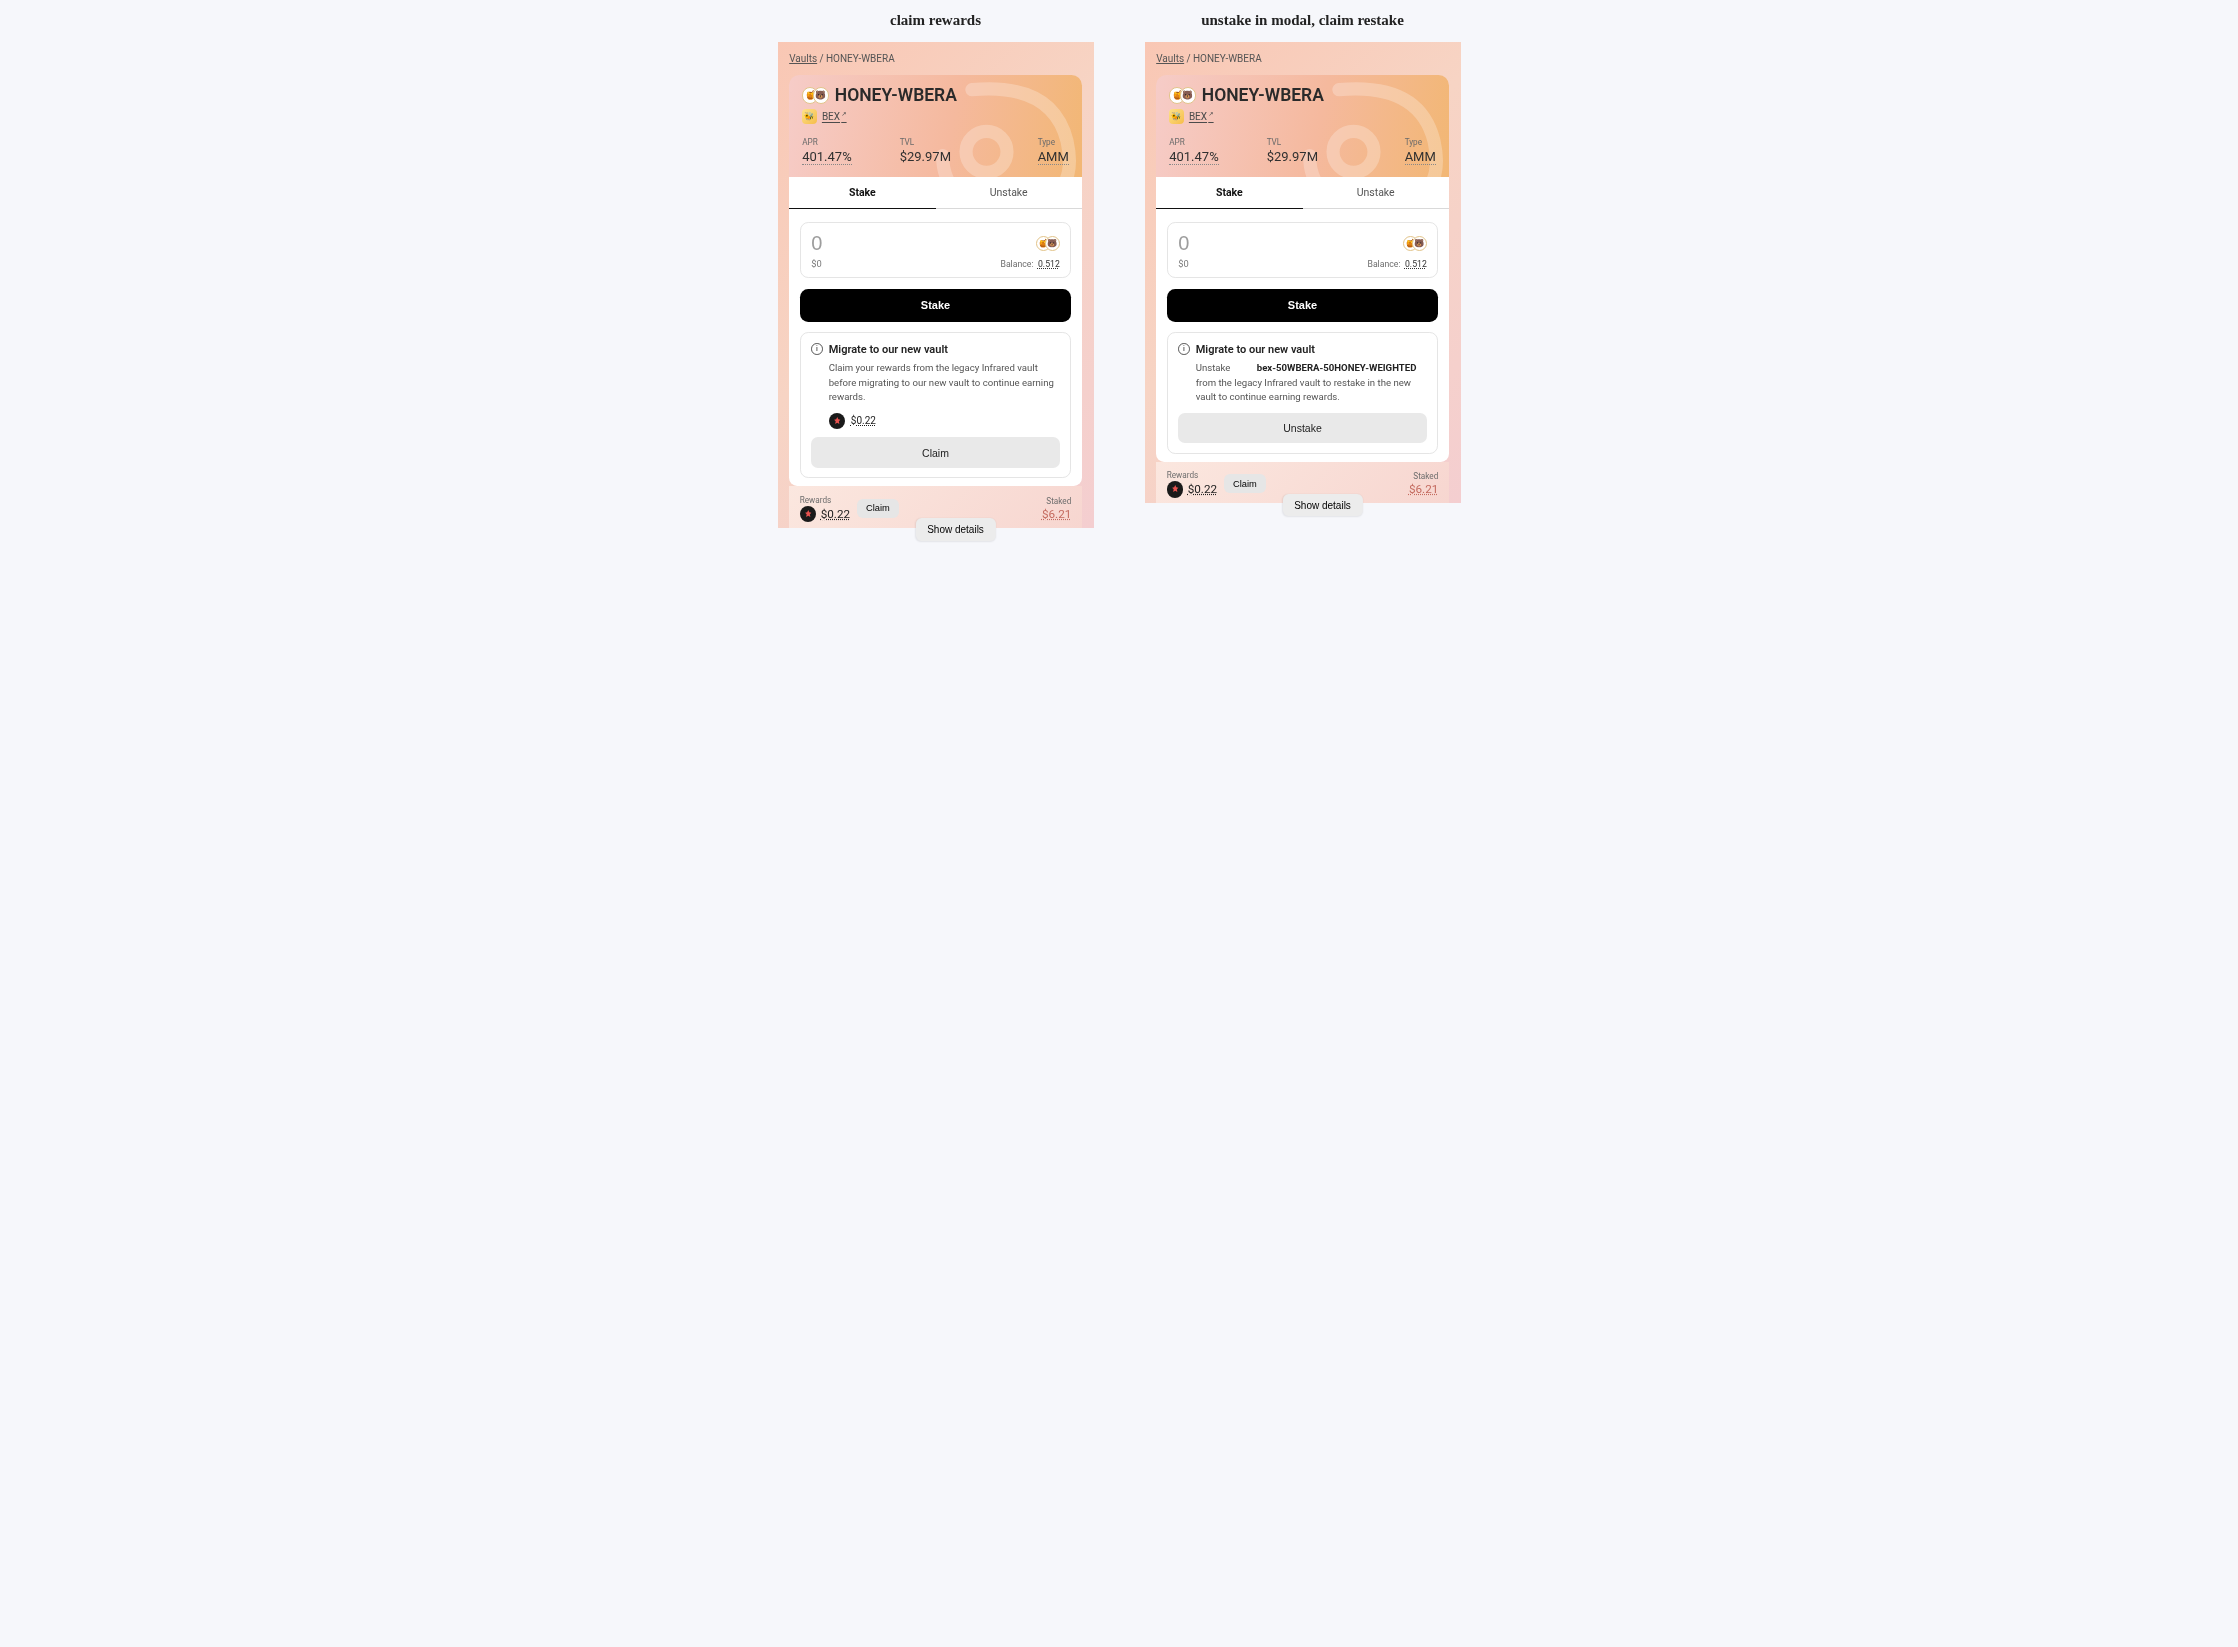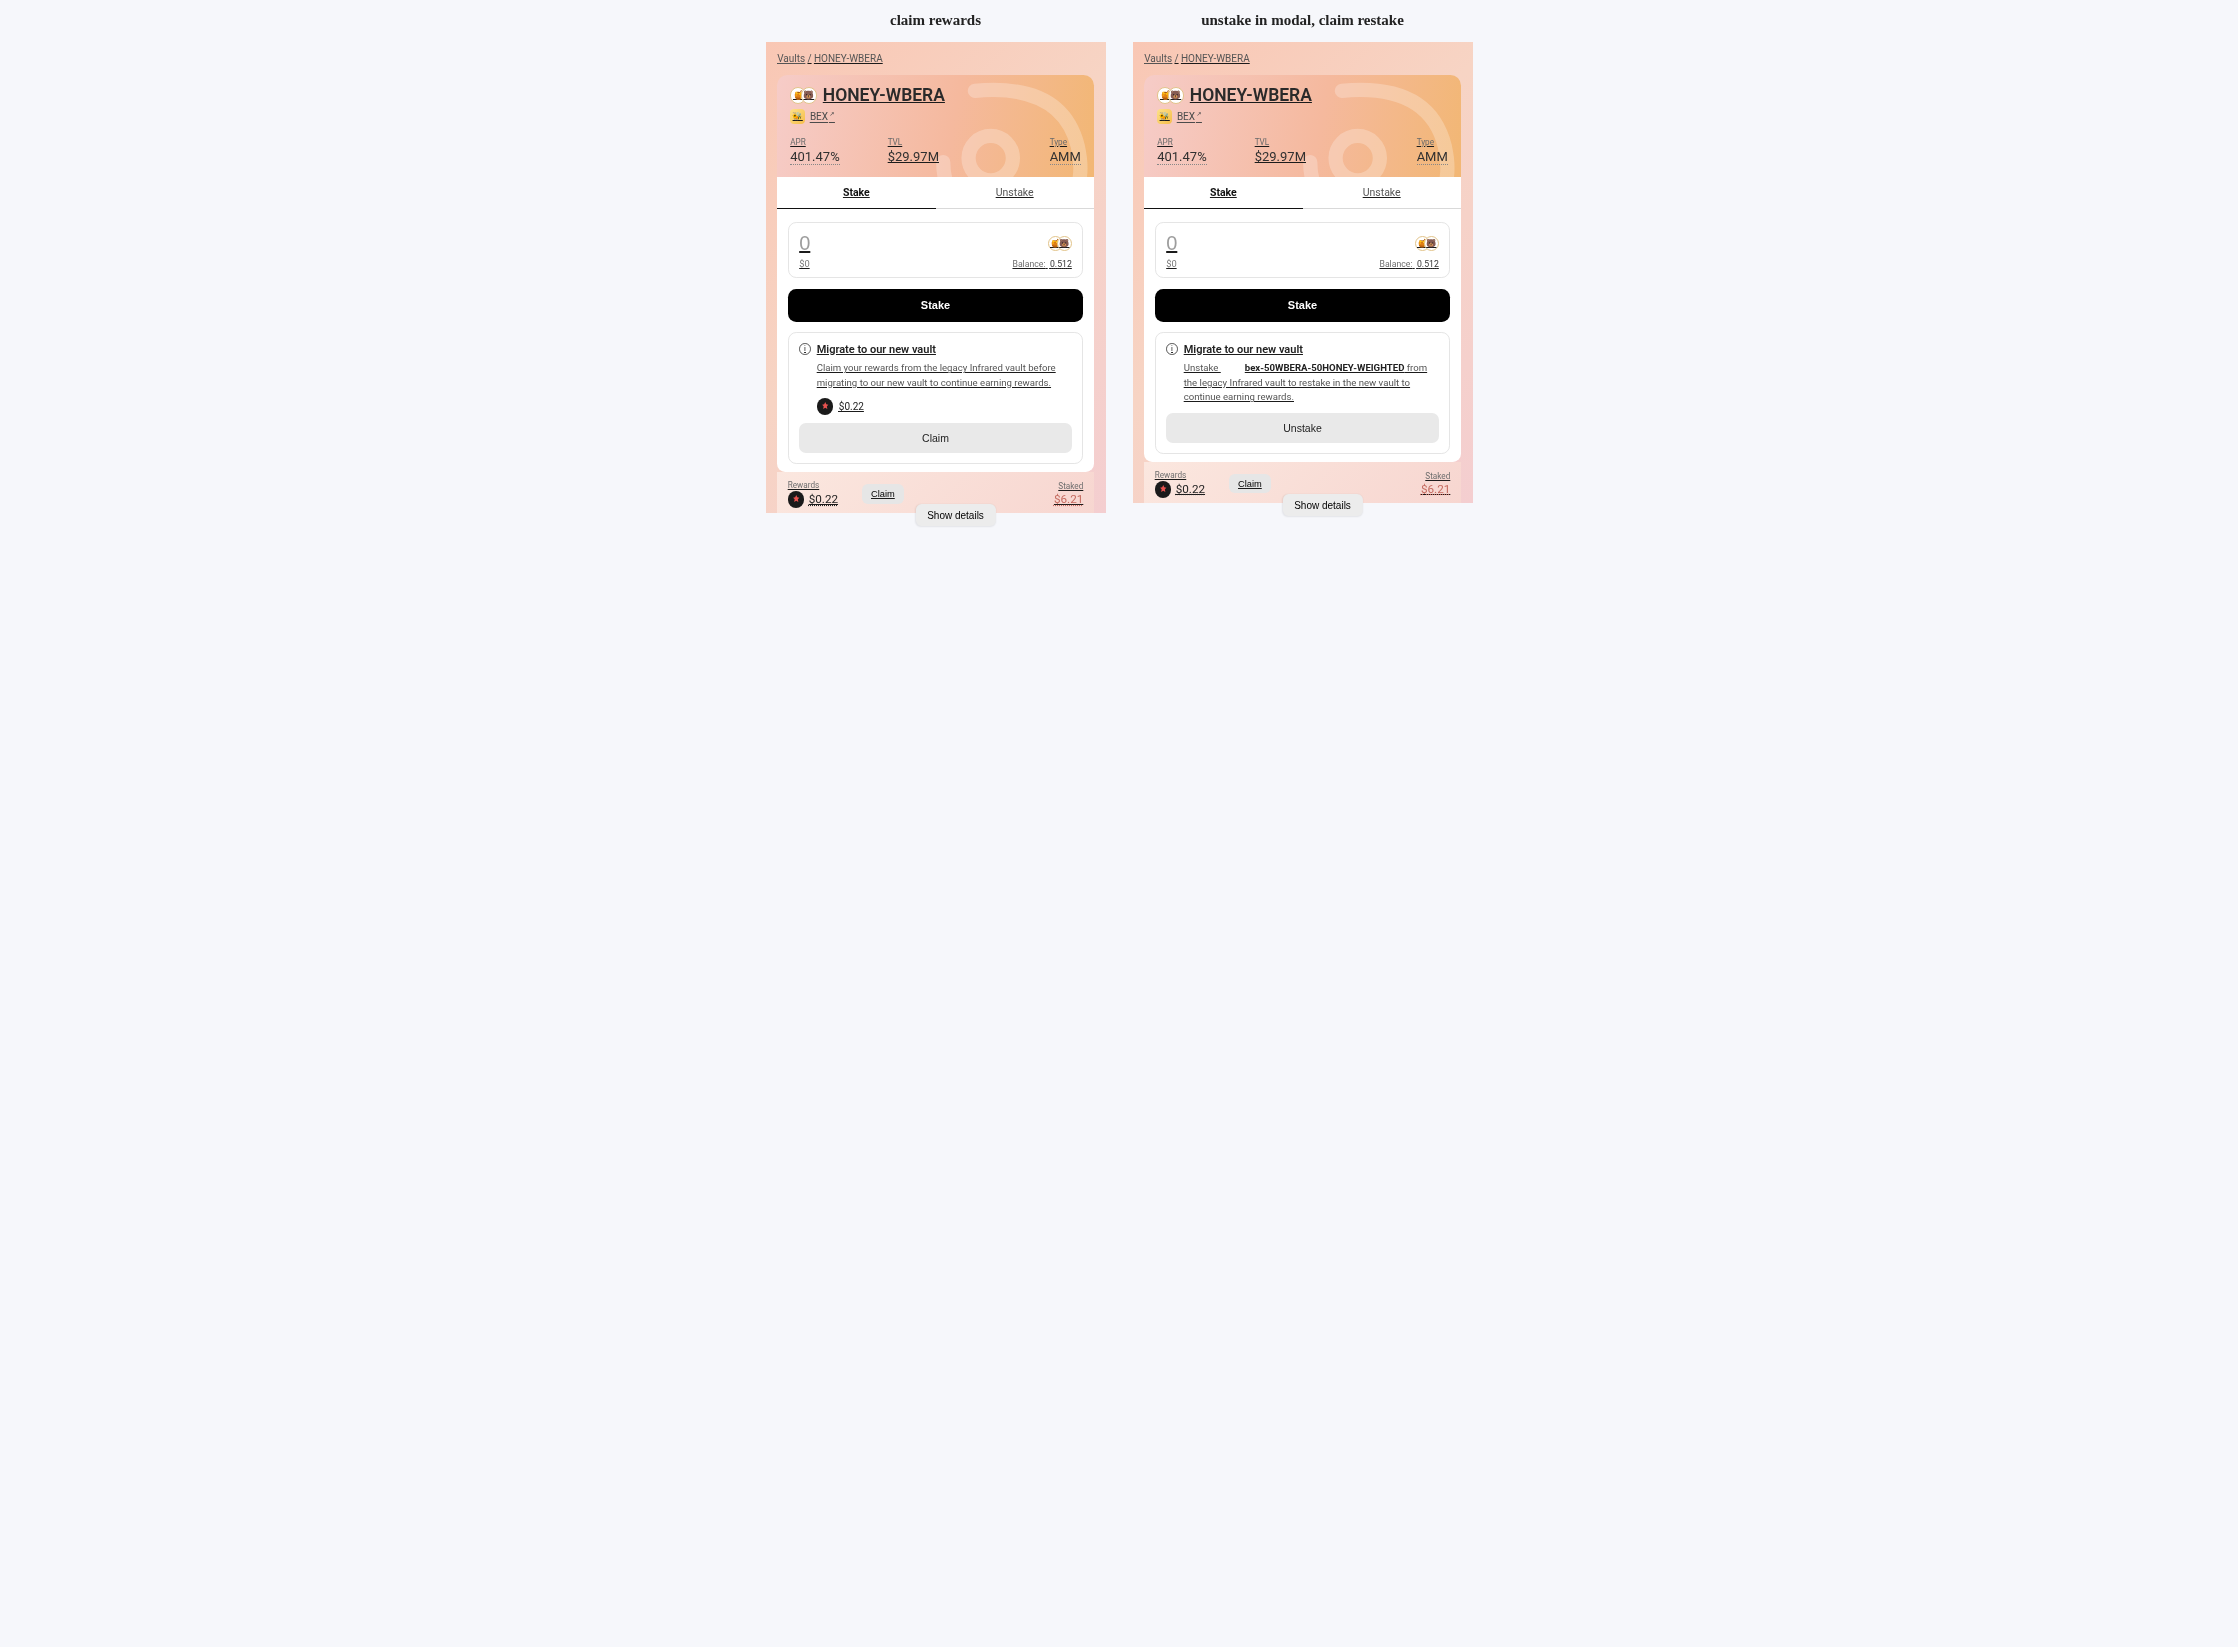--- a/index.html
+++ b/index.html
@@ -28,26 +28,25 @@
   }
   .heading {
     font-family: "Comic Sans MS", "Chalkboard SE", cursive;
     font-size: 15px;
     font-weight: 700;
     color: #222;
     margin-bottom: 13px;
     white-space: nowrap;
   }
   .phone {
-    width: 340px;
+    width: 316px;
     background: linear-gradient(135deg, #f9c7b4 0%, #f7d4c4 45%, #f4ced0 100%);
     border-radius: 0;
     padding: 11.7px 11.7px 0 11.7px;
     position: relative;
-    text-decoration: underline;
   }
   .breadcrumb {
     font-size: 10px;
     color: #555;
     margin-bottom: 10.5px;
   }
   .breadcrumb .bc-root { text-decoration: underline; cursor: pointer; }
   .breadcrumb .bc-sep { margin: 0 2.3px; }
 
   
@@ -153,21 +152,21 @@
 
   
   .footer-bar {
     margin-top: 0;
     background: linear-gradient(135deg,#fbe7df 0%, #f7d6d0 100%);
     border-radius: 0;
     padding: 8.2px 10.5px 5.8px;
     display: flex; align-items: center; justify-content: space-between;
     position: relative;
   }
-  .footer-left { display: flex; align-items: center; gap: 19px; }
+  .footer-left { display: flex; align-items: center; gap: 2px; }
   .foot-group { display: flex; flex-direction: column; }
   .foot-label { font-size: 8.2px; color: #6d6d6d; margin-bottom: 1.2px; }
   .foot-val-row { display: flex; align-items: center; gap: 4.7px; }
   .foot-val { font-size: 11.7px; text-decoration: underline dotted; color: #222; }
   .foot-val.staked { color: #c46a5f; }
   .claim-pill {
     background: #e6e6e6; border: none; border-radius: 5.8px;
     padding: 4.7px 9.3px; font-size: 9.3px; cursor: pointer; margin-left: 4.7px;
   }
   .show-details {

